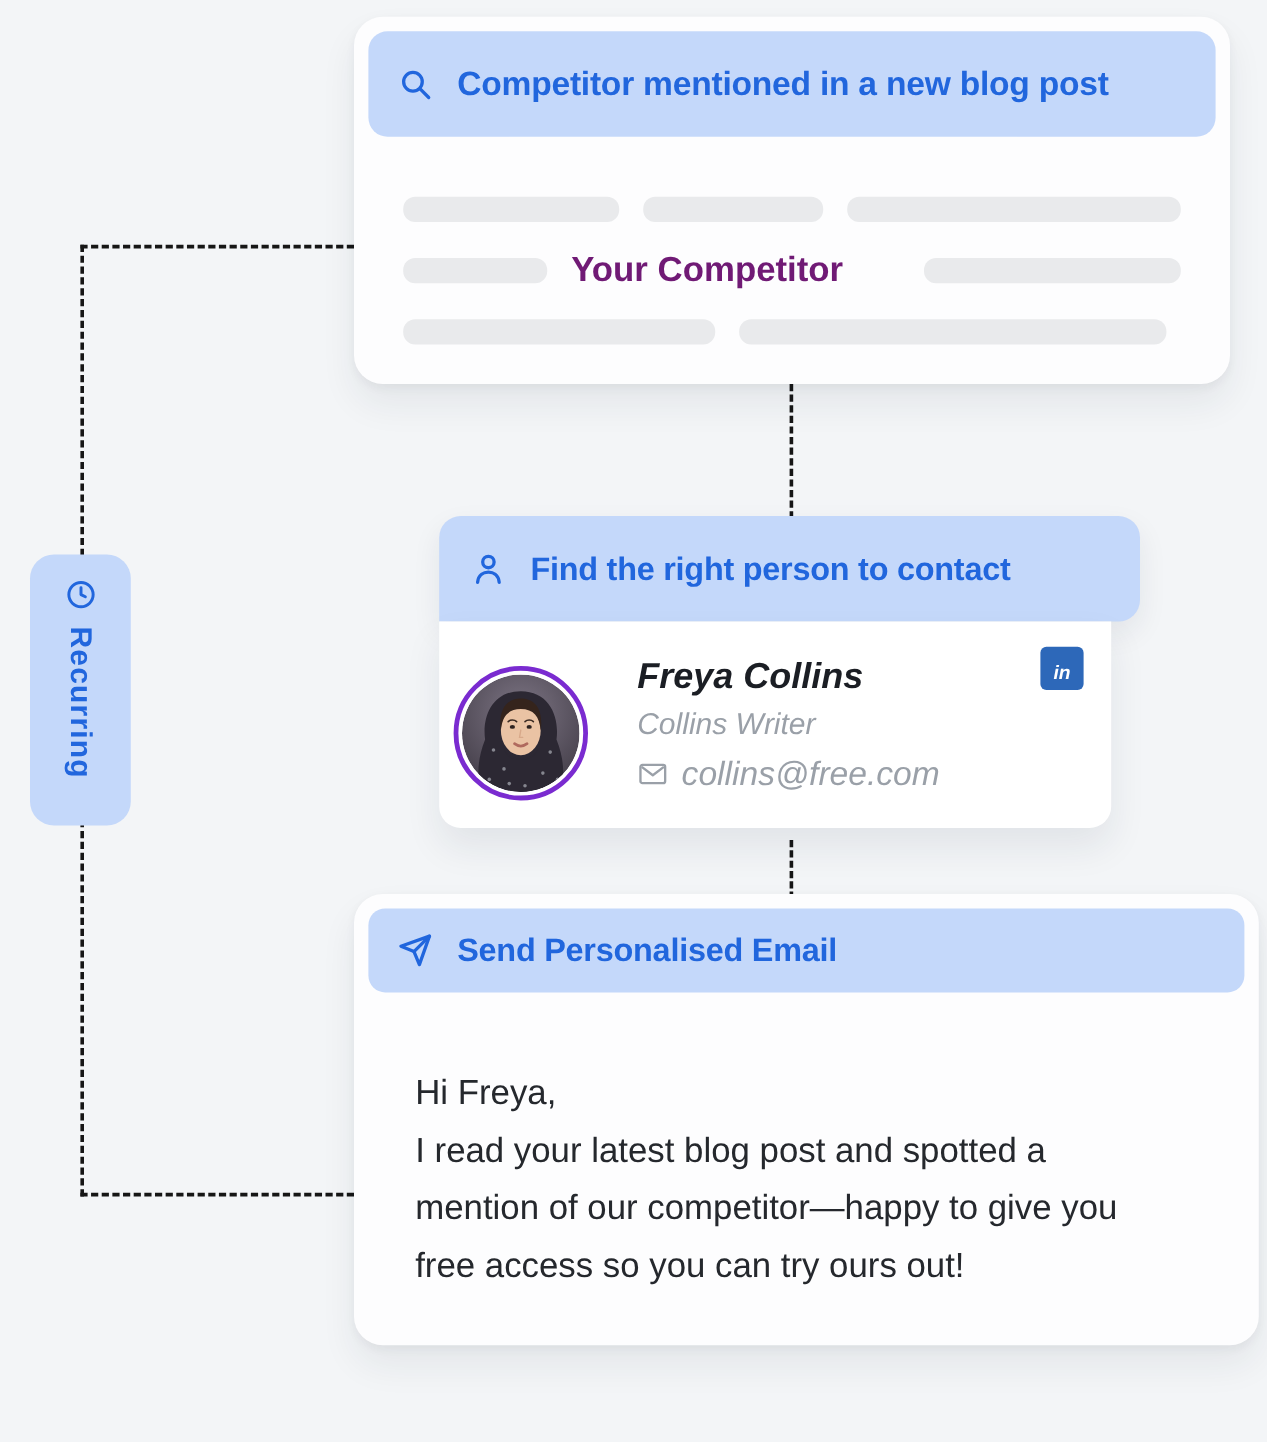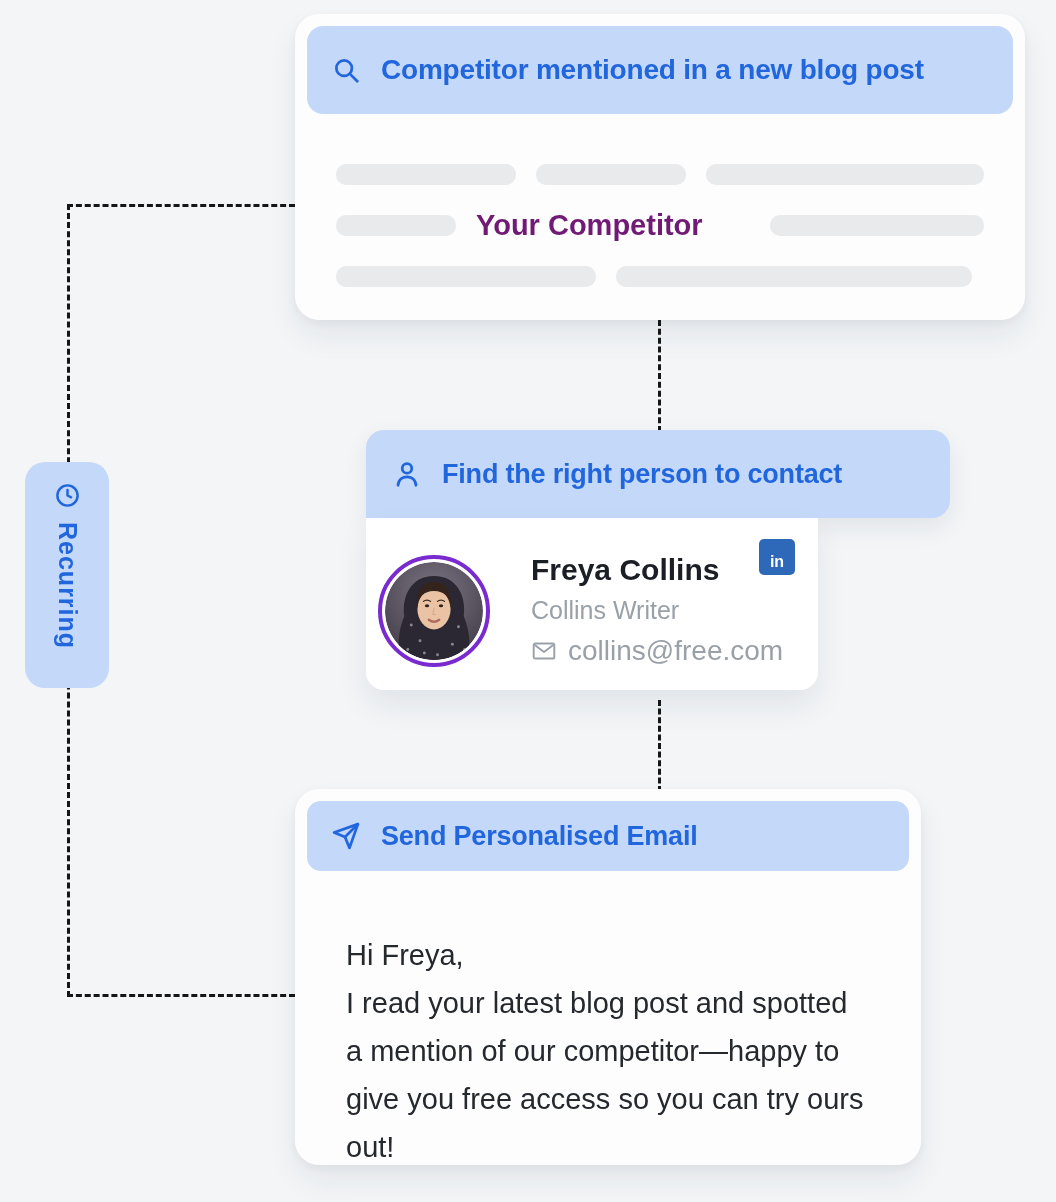--- a/index.html
+++ b/index.html
@@ -58,44 +58,44 @@
   
   .person-card { position:absolute; left:366px; top:430px; width:584px; z-index:2; }
   .person-header {
     margin:0; height:88px; border-radius:18px 18px 18px 0; background:#c4d8fa;
     display:flex; align-items:center; padding:0 26px; gap:20px;
     box-shadow:0 10px 24px rgba(30,41,59,0.08);
   }
   .person-header .icon { width:30px; height:30px; flex:none; }
   .person-header .card-title { font-size:27px; }
   .contact-body {
-    position:relative; width:452px; background:#ffffff; border-radius:0 0 18px 18px;
+    position:relative; width:560px; background:#ffffff; border-radius:0 0 18px 18px;
     box-shadow:0 16px 30px rgba(30,41,59,0.08);
-    padding:37px 0 23px 12px; display:flex; align-items:flex-end; min-height:172px;
+    padding:37px 0 23px 12px; display:flex; align-items:flex-start; min-height:172px;font-style:italic;
   }
   .avatar {
     flex:none; width:112px; height:112px; border:4px solid #7a2bd0;
     border-radius:50%; background:#fff; padding:3px;
   }
   .avatar svg { width:98px; height:98px; border-radius:50%; display:block; }
   .contact-info { margin-left:41px; margin-top:-8px; }
   .contact-name { font-size:30px; font-weight:bold; color:#1b1e24; }
   .contact-role { margin-top:9px; font-size:25px; color:#9aa0a8; }
   .contact-email-row { margin-top:10px; display:flex; align-items:center; gap:11px; }
   .mail-icon { width:26px; height:26px; stroke:#9aa0a8; fill:none; stroke-width:1.8; stroke-linejoin:round; }
   .contact-email { font-size:28px; color:#9aa0a8; }
   .linkedin {
     position:absolute; top:21px; right:23px; width:36px; height:36px;
     background:#2d68b9; border-radius:5px; color:#fff; cursor:pointer;
     display:flex; align-items:flex-end; justify-content:center;
     font-weight:bold; font-size:16px; line-height:1; padding-bottom:5px;
   }
 
   
-  .email-card { left:295px; top:789px; width:626px; height:376px; }
+  .email-card { left:295px; top:745px; width:754px; height:376px; }
   .email-header { height:70px; border-radius:14px; }
   .email-header .card-title { font-size:27px; }
   .email-body { padding:48px 55px 0 51px; }
   .email-line { font-size:29px; line-height:48px; color:#25282d; max-width:605px; }
 </style>
 </head>
 <body>
 
 <div class="canvas">
 

